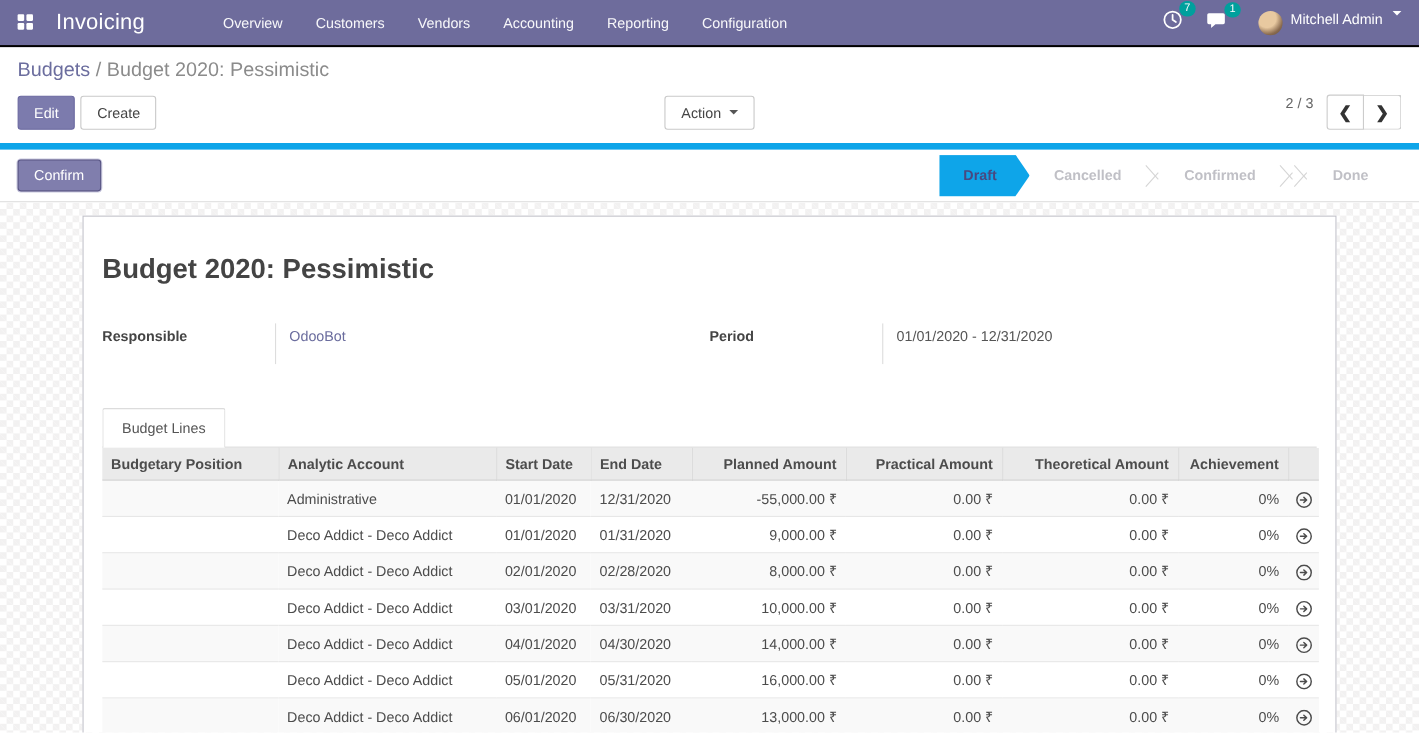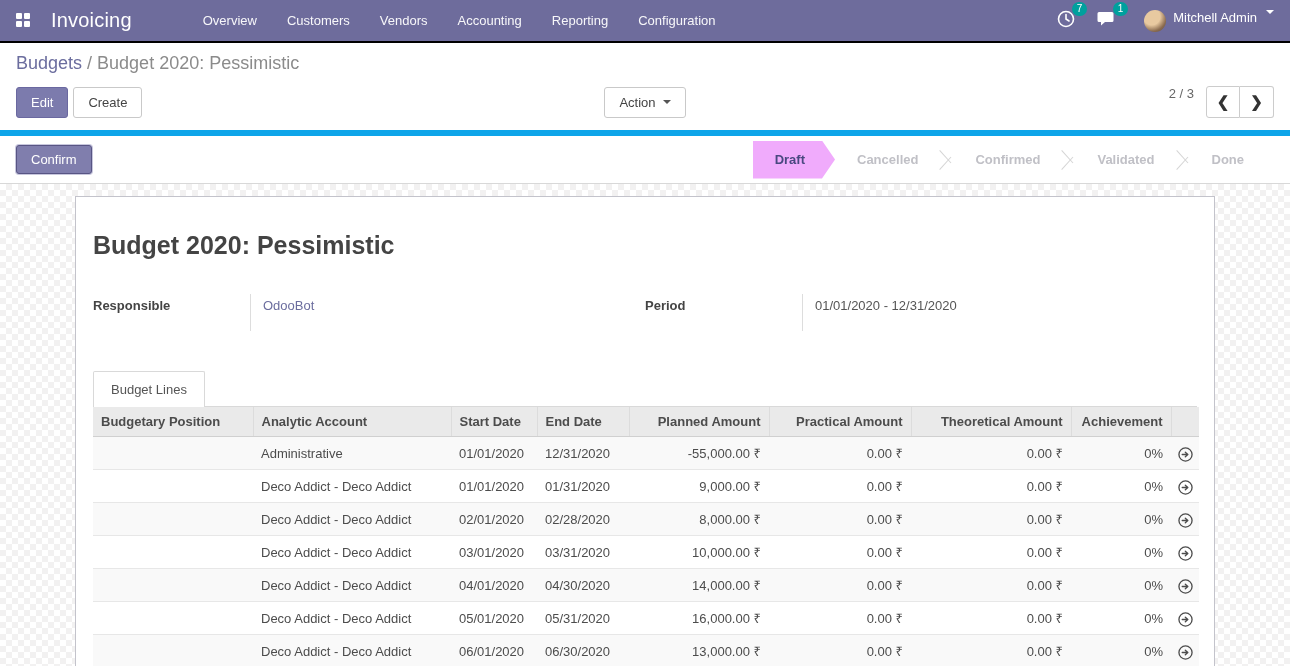--- a/index.html
+++ b/index.html
@@ -51,21 +51,21 @@
   
   .statusbar { height:54px; background:#fff; border-top:6px solid #0ea5e9;
     border-bottom:1px solid #d8d8d8; display:flex; align-items:center;
     justify-content:space-between; padding:0 0 0 16px; }
   .btn-confirm { background:#807ead; border:1px solid #585584; color:#fff;
     font-size:13px; padding:6px 14px; border-radius:3px; cursor:pointer;
     box-shadow:0 0 0 1px #c8c7dd; }
   .stages { display:flex; align-items:stretch; height:38px; margin-right:24px; }
   .stage { font-size:13px; font-weight:bold; color:#c0c0c6; display:flex;
     align-items:center; padding:0 22px; cursor:pointer; position:relative; }
-  .stage.active { background:#f0abfc; color:#494880;
+  .stage.active { background:#0ea5e9; color:#494880;
     clip-path:polygon(0 0, calc(100% - 13px) 0, 100% 50%, calc(100% - 13px) 100%, 0 100%);
     padding-right:30px; }
   .stage-sep { width:13px; position:relative; }
   .stage-sep::before, .stage-sep::after { content:""; position:absolute; left:0; width:17px;
     height:1px; background:#d5d5d5; }
   .stage-sep::before { top:9px; transform:rotate(48deg); transform-origin:left top; }
   .stage-sep::after { bottom:9px; transform:rotate(-48deg); transform-origin:left bottom; }
 
   
   .content { height:calc(667px - 45px - 102px - 38px); padding-top:12px;
@@ -173,21 +173,20 @@
 </div>
 
 <div class="statusbar">
   <button class="btn-confirm">Confirm</button>
   <div class="stages">
       <div class="stage active">Draft</div>
       <div class="stage">Cancelled</div>
       <div class="stage-sep"></div>
       <div class="stage">Confirmed</div>
       <div class="stage-sep"></div>
-      <div class="stage">Validated</div>
       <div class="stage-sep"></div>
       <div class="stage">Done</div>
     </div>
 </div>
 
 <div class="content">
   <div class="sheet">
     <div class="sheet-title">Budget 2020: Pessimistic</div>
 
     <div class="form-grid">

